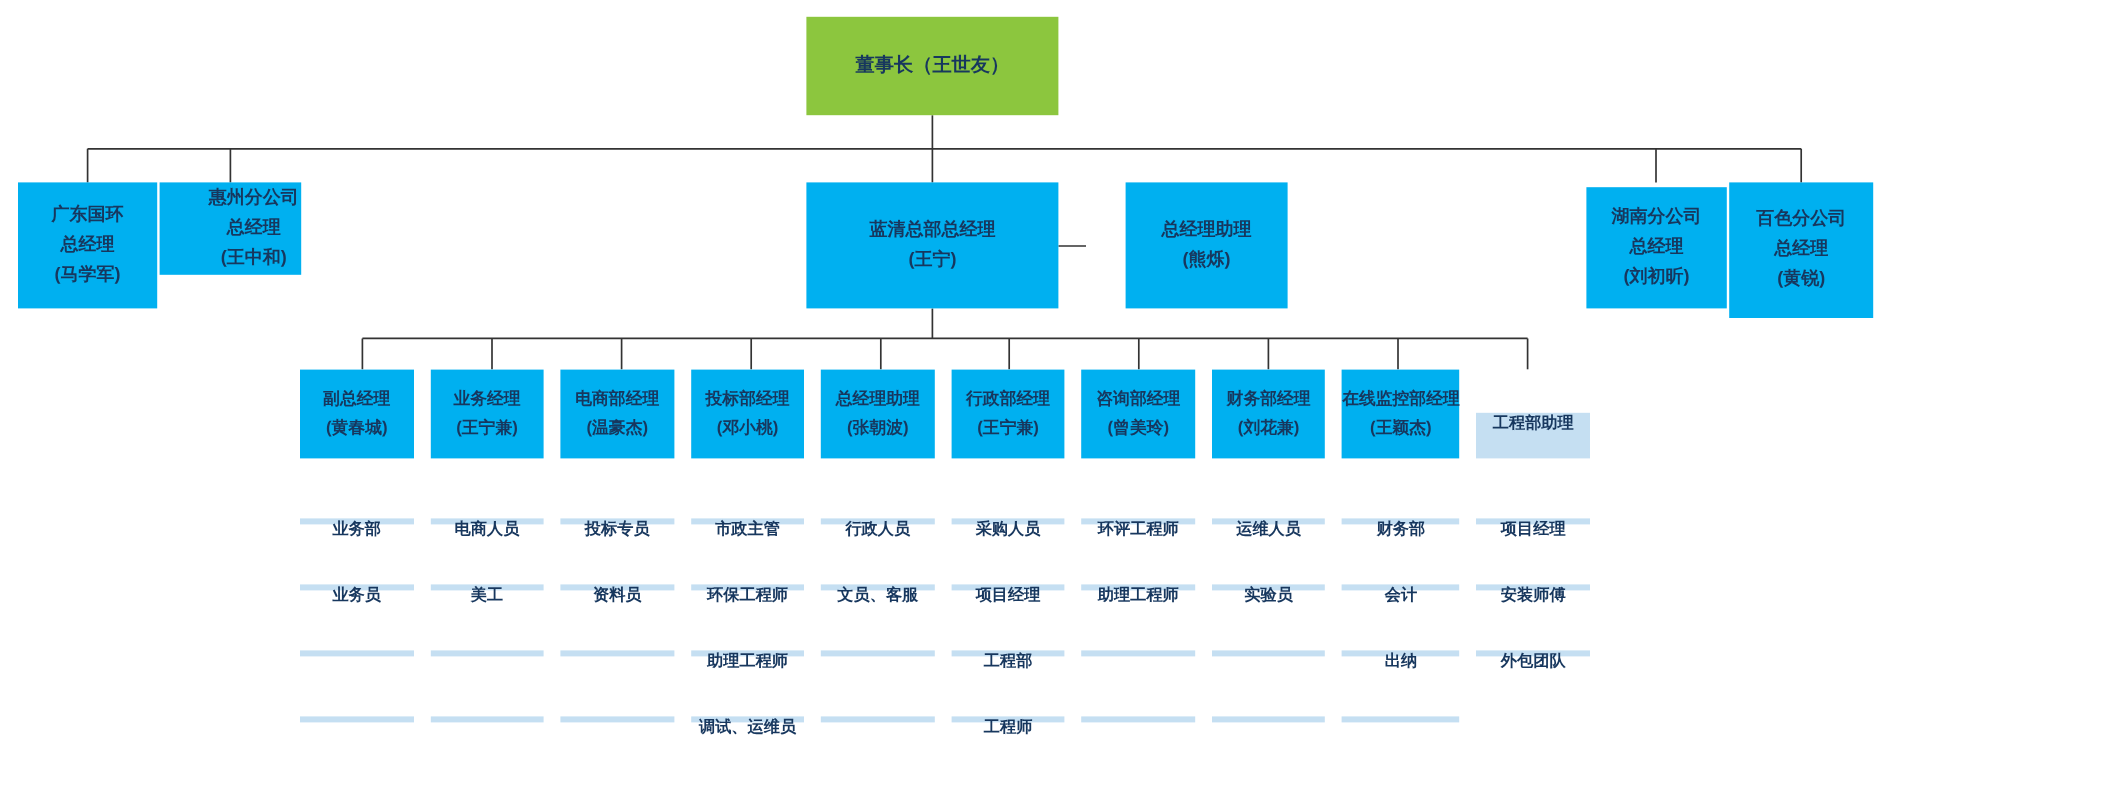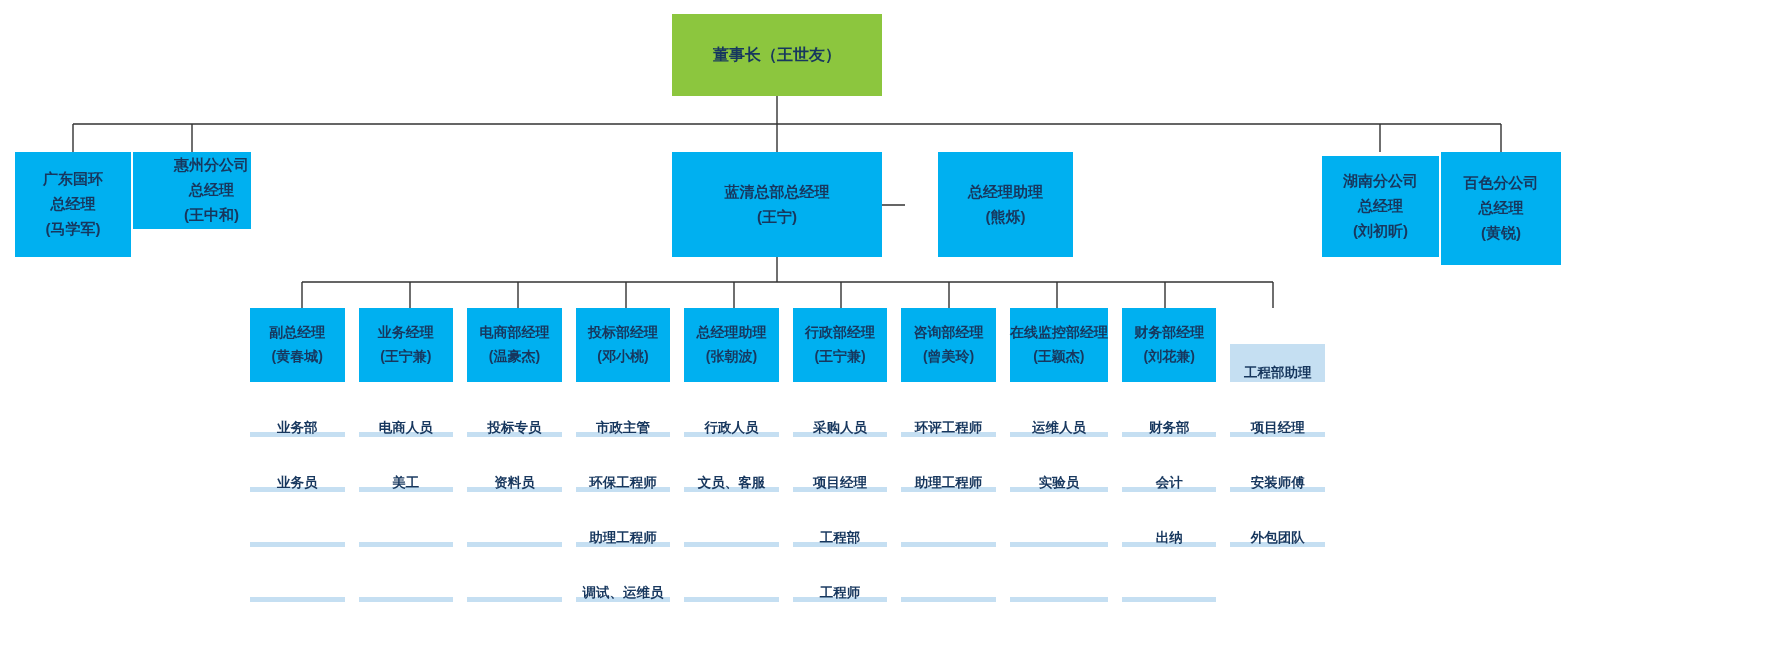--- a/index.html
+++ b/index.html
@@ -65,21 +65,21 @@
     text-align: center;
     font-weight: bold;
     font-size: 14px;
     line-height: 1.7;
     color: var(--text, #17375e);
   }
   .dept-header span { white-space: nowrap; }
   .staff-cell {
     background: var(--cell-bg, #c5dff2);
     display: flex;
-    align-items: flex-end;
+    align-items: flex-start;
     justify-content: center;
     text-align: center;
     font-size: 13.5px;
     font-weight: bold;
     color: var(--text, #17375e);
     margin-top: 36px;
   }
   .staff-cell span { white-space: nowrap; }
 </style>
 </head>
@@ -169,27 +169,27 @@
       </div>
       <div class="dept-header">
         <span>行政部经理</span>
         <span>(王宁兼)</span>
       </div>
       <div class="dept-header">
         <span>咨询部经理</span>
         <span>(曾美玲)</span>
       </div>
       <div class="dept-header">
+        <span>财务部经理</span>
+        <span>(刘花兼)</span>
+      </div>
+      <div class="dept-header">
         <span>在线监控部经理</span>
         <span>(王颖杰)</span>
       </div>
-      <div class="dept-header">
-        <span>财务部经理</span>
-        <span>(刘花兼)</span>
-      </div>
       <div class="staff-cell">
         <span>工程部助理</span>
       </div>
       <div class="staff-cell">
         <span>业务部</span>
       </div>
       <div class="staff-cell">
         <span>电商人员</span>
       </div>
       <div class="staff-cell">

